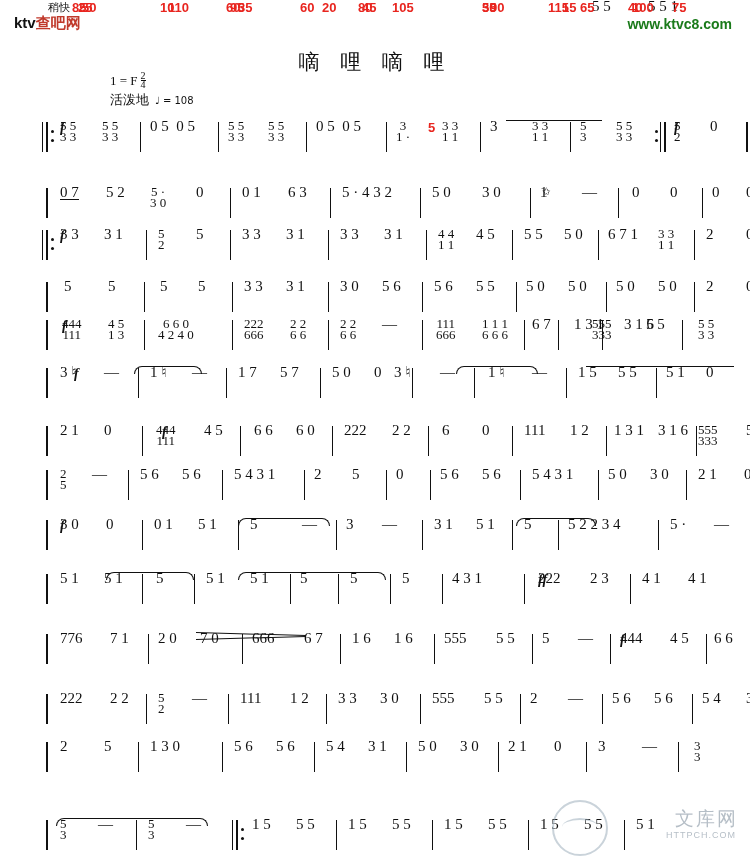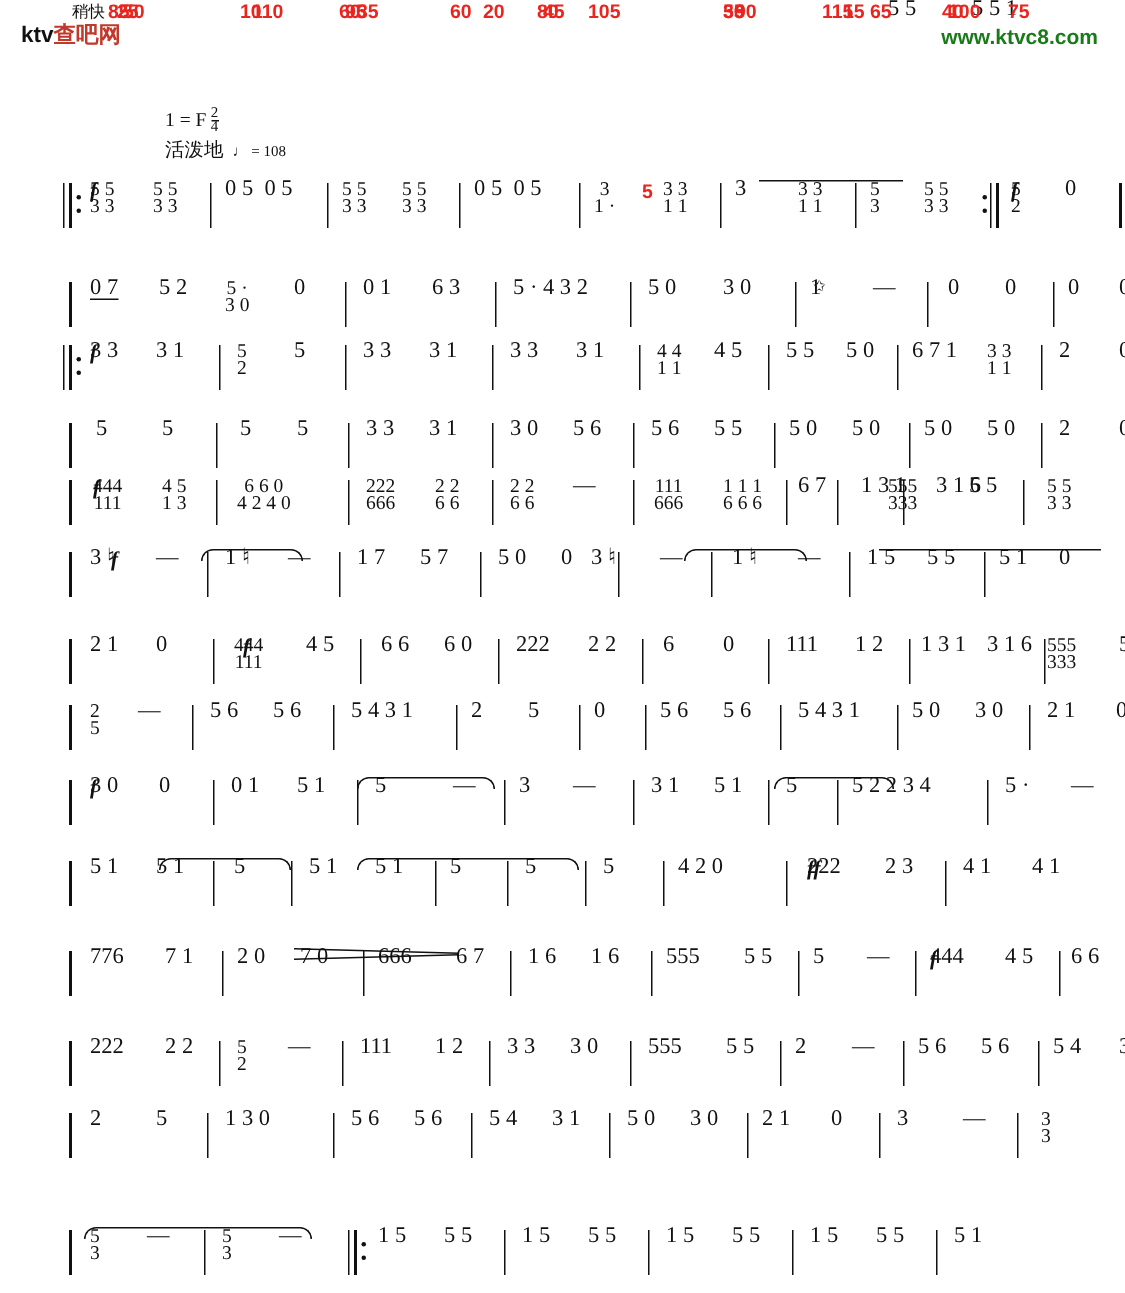--- a/index.html
+++ b/index.html
@@ -55,21 +55,21 @@
     display:inline-block;vertical-align:-3px;
     font-size:10px;line-height:8px;text-align:center;
     margin-left:3px;
   }
   .keysig .frac b{display:block;font-weight:normal;border-bottom:1px solid #111;}
   .tempo{
     position:absolute;left:110px;top:91px;
     font-size:13px;
     font-family:"DejaVu Sans", sans-serif;
   }
-  .tempo .mark{font-size:10px;margin-left:6px;font-family:Liberation Serif, serif;}
+  .tempo .mark{font-size:10px;margin-left:6px;}
 
   .hint{
     position:absolute;
     font-size:11px;
     font-family:"DejaVu Sans", sans-serif;
     color:#111;
   }
 
   
   .sys{position:absolute;left:46px;width:672px;height:46px;}
@@ -161,20 +161,21 @@
   }
 </style>
 </head>
 <body>
 
 <div class="page">
 
   <div class="site-left"><span>ktv</span><span class="red">查吧网</span></div>
   <div class="site-right">www.ktvc8.com</div>
 
+  <div class="title">嘀 哩 嘀 哩</div>
 
   <div class="keysig">
     <span>1 = F</span><span class="frac"><b>2</b><span>4</span></span>
   </div>
   <div class="tempo">
     <span>活泼地</span><span class="mark">♩ = 108</span>
   </div>
 
   <div class="sys" style="top:120px">
     <div class="barline dbl rep" style="left:0"></div>
@@ -459,21 +460,21 @@
     <div class="barline thin" style="left:148px"></div>
     <div class="cell" style="left:160px;top:4">5 1</div>
     <div class="cell" style="left:204px;top:4">5 1</div>
     <div class="barline thin" style="left:244px"></div>
     <div class="cell" style="left:254px;top:4">5</div>
     <div class="barline thin" style="left:292px"></div>
     <div class="cell" style="left:304px;top:4">5</div>
     <div class="barline thin" style="left:344px"></div>
     <div class="cell" style="left:356px;top:4">5</div>
     <div class="barline thin" style="left:396px"></div>
-    <div class="cell" style="left:406px;top:4">4 2 0</div>
+    <div class="cell" style="left:406px;top:4">4 3 1</div>
     <div class="barline thin" style="left:478px"></div>
     <div class="cell" style="left:492px;top:4">222</div>
     <div class="cell" style="left:544px;top:4">2 3</div>
     <div class="barline thin" style="left:584px"></div>
     <div class="cell" style="left:596px;top:4">4 1</div>
     <div class="cell" style="left:642px;top:4">4 1</div>
     <div class="dyn" style="left:492px;top:28">ff</div>
   </div>
 
   <div class="num" style="left:72px;top:614">85</div>
@@ -581,14 +582,19 @@
     <div class="barline thin" style="left:386px"></div>
     <div class="cell" style="left:398px;top:4">1 5</div>
     <div class="cell" style="left:442px;top:4">5 5</div>
     <div class="barline thin" style="left:482px"></div>
     <div class="cell" style="left:494px;top:4">1 5</div>
     <div class="cell" style="left:538px;top:4">5 5</div>
     <div class="barline thin" style="left:578px"></div>
     <div class="cell" style="left:590px;top:4">5 1</div>
   </div>
 
+  <div class="wm">
+    <div class="wm-circle"></div>
+    <div class="wm-txt">文库网</div>
+    <div class="wm-sub">HTTPCH.COM</div>
+  </div>
 
 </div>
 
 </body></html>

